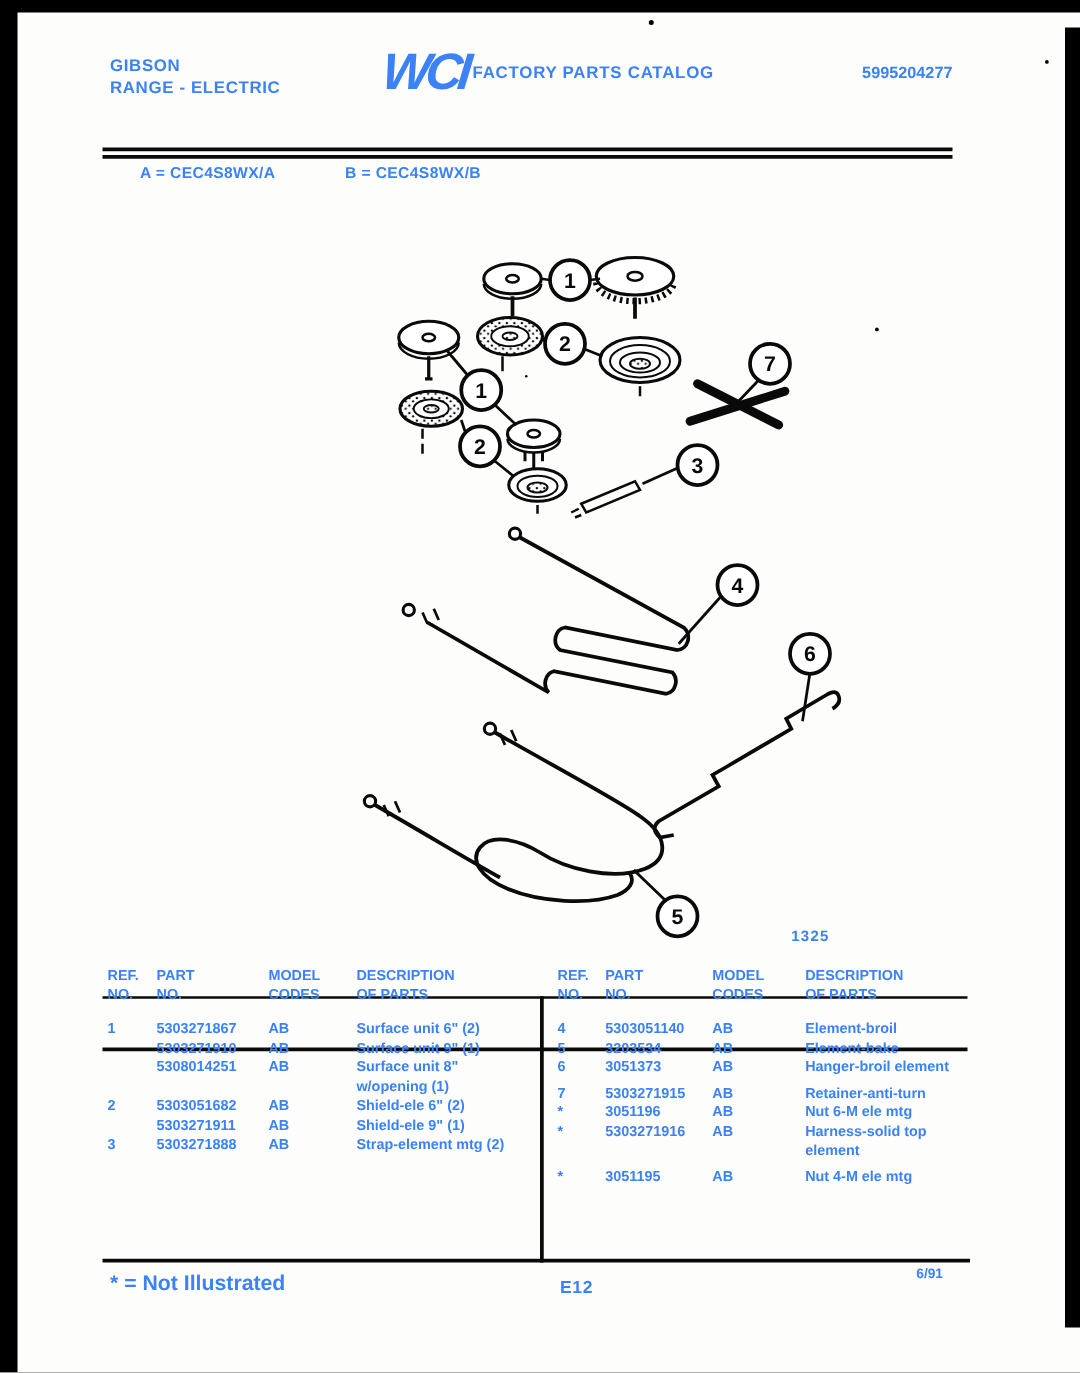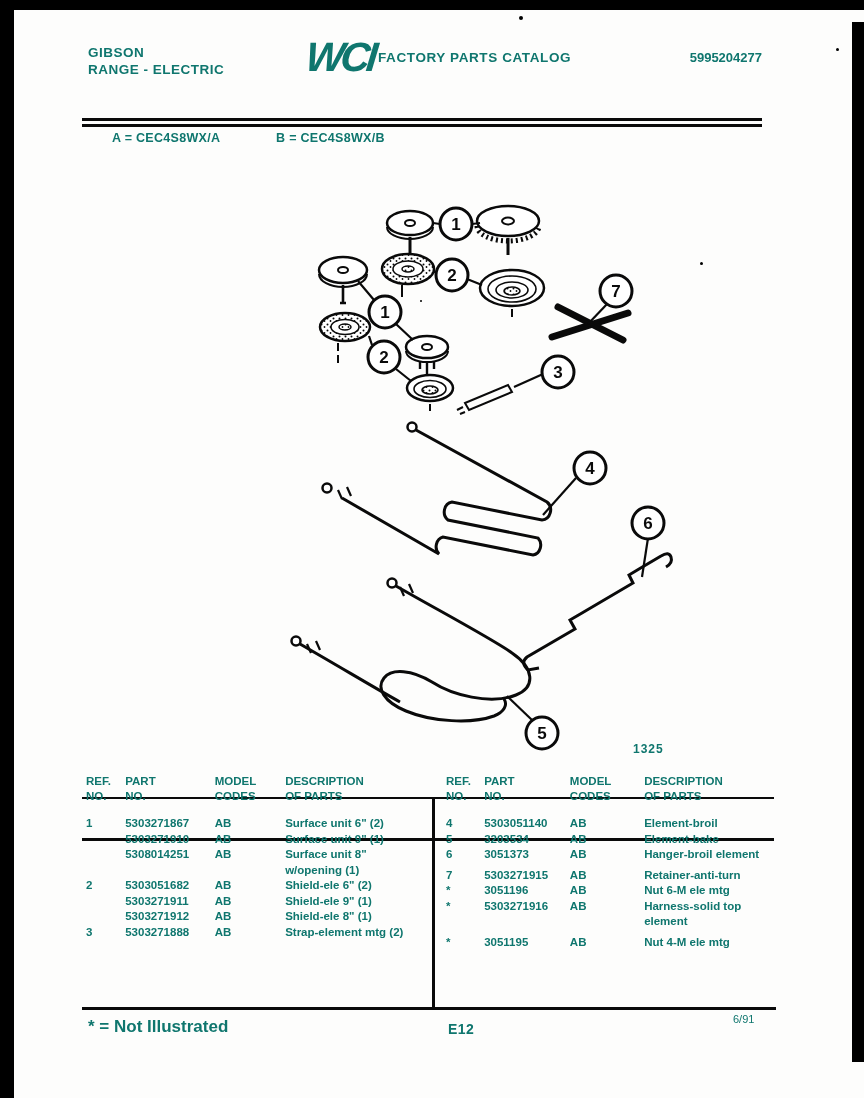--- a/index.html
+++ b/index.html
@@ -1,19 +1,19 @@
 <!DOCTYPE html>
 <html><head>
 <meta charset="utf-8">
 <style>
   * { margin:0; padding:0; box-sizing:border-box; }
   html,body { background:#777; }
   #page {
     position:relative; width:864px; height:1098px; background:#fdfdfc;
-    font-family:"Liberation Sans", sans-serif; color:#0f766e; overflow:hidden;
+    font-family:"Liberation Sans", sans-serif; color:#3b82f6; overflow:hidden;
     margin:0 auto;
   }
   
   .bar { position:absolute; background:#000; }
   #bar-left  { left:0; top:0; width:14px; height:1098px; }
   #bar-top   { left:0; top:0; width:864px; height:10px; }
   #bar-right { right:0; top:22px; width:12px; height:1040px; }
   .speck { position:absolute; background:#000; border-radius:50%; }
 
   
@@ -44,21 +44,21 @@
   #left-table  { left:86px;  width:340px; }
   #right-table { left:446px; width:322px; }
   .ptable th { text-align:left; font-size:11.5px; line-height:15px; font-weight:bold; vertical-align:top; padding:0; }
   .ptable thead tr.hrow { height:42px; }
   .ptable td { font-size:11.5px; line-height:15.5px; font-weight:bold; vertical-align:top; padding:0; }
   .ptable tr.row-gap td { padding-top:5px; }
 
   
   #footnote { position:absolute; left:88px; top:1017px; font-weight:bold; font-size:17px; }
   #page-no  { position:absolute; left:416px; top:1021px; font-weight:bold; font-size:14px; letter-spacing:.5px;padding-left:32px; }
-  #date-code{ position:absolute; left:733px; top:1013px; font-weight:normal; font-size:11px; }
+  #date-code{ position:absolute; left:733px; top:1013px; font-weight:bold; font-size:11px; }
 </style>
 </head>
 <body>
 
 <div id="page">
 
   <div class="bar" id="bar-left"></div>
   <div class="bar" id="bar-top"></div>
   <div class="bar" id="bar-right"></div>
   <div class="speck" style="left:519px;top:16px;width:4px;height:4px;"></div>
@@ -275,26 +275,20 @@
           <td>AB</td>
           <td>Shield-ele 6" (2)</td>
         </tr>
         <tr>
           <td></td>
           <td>5303271911</td>
           <td>AB</td>
           <td>Shield-ele 9" (1)</td>
         </tr>
         <tr>
-          <td></td>
-          <td>5303271912</td>
-          <td>AB</td>
-          <td>Shield-ele 8" (1)</td>
-        </tr>
-        <tr>
           <td>3</td>
           <td>5303271888</td>
           <td>AB</td>
           <td>Strap-element mtg (2)</td>
         </tr>
       </tbody>
   </table>
 
   <table class="ptable" id="right-table">
     <colgroup>

